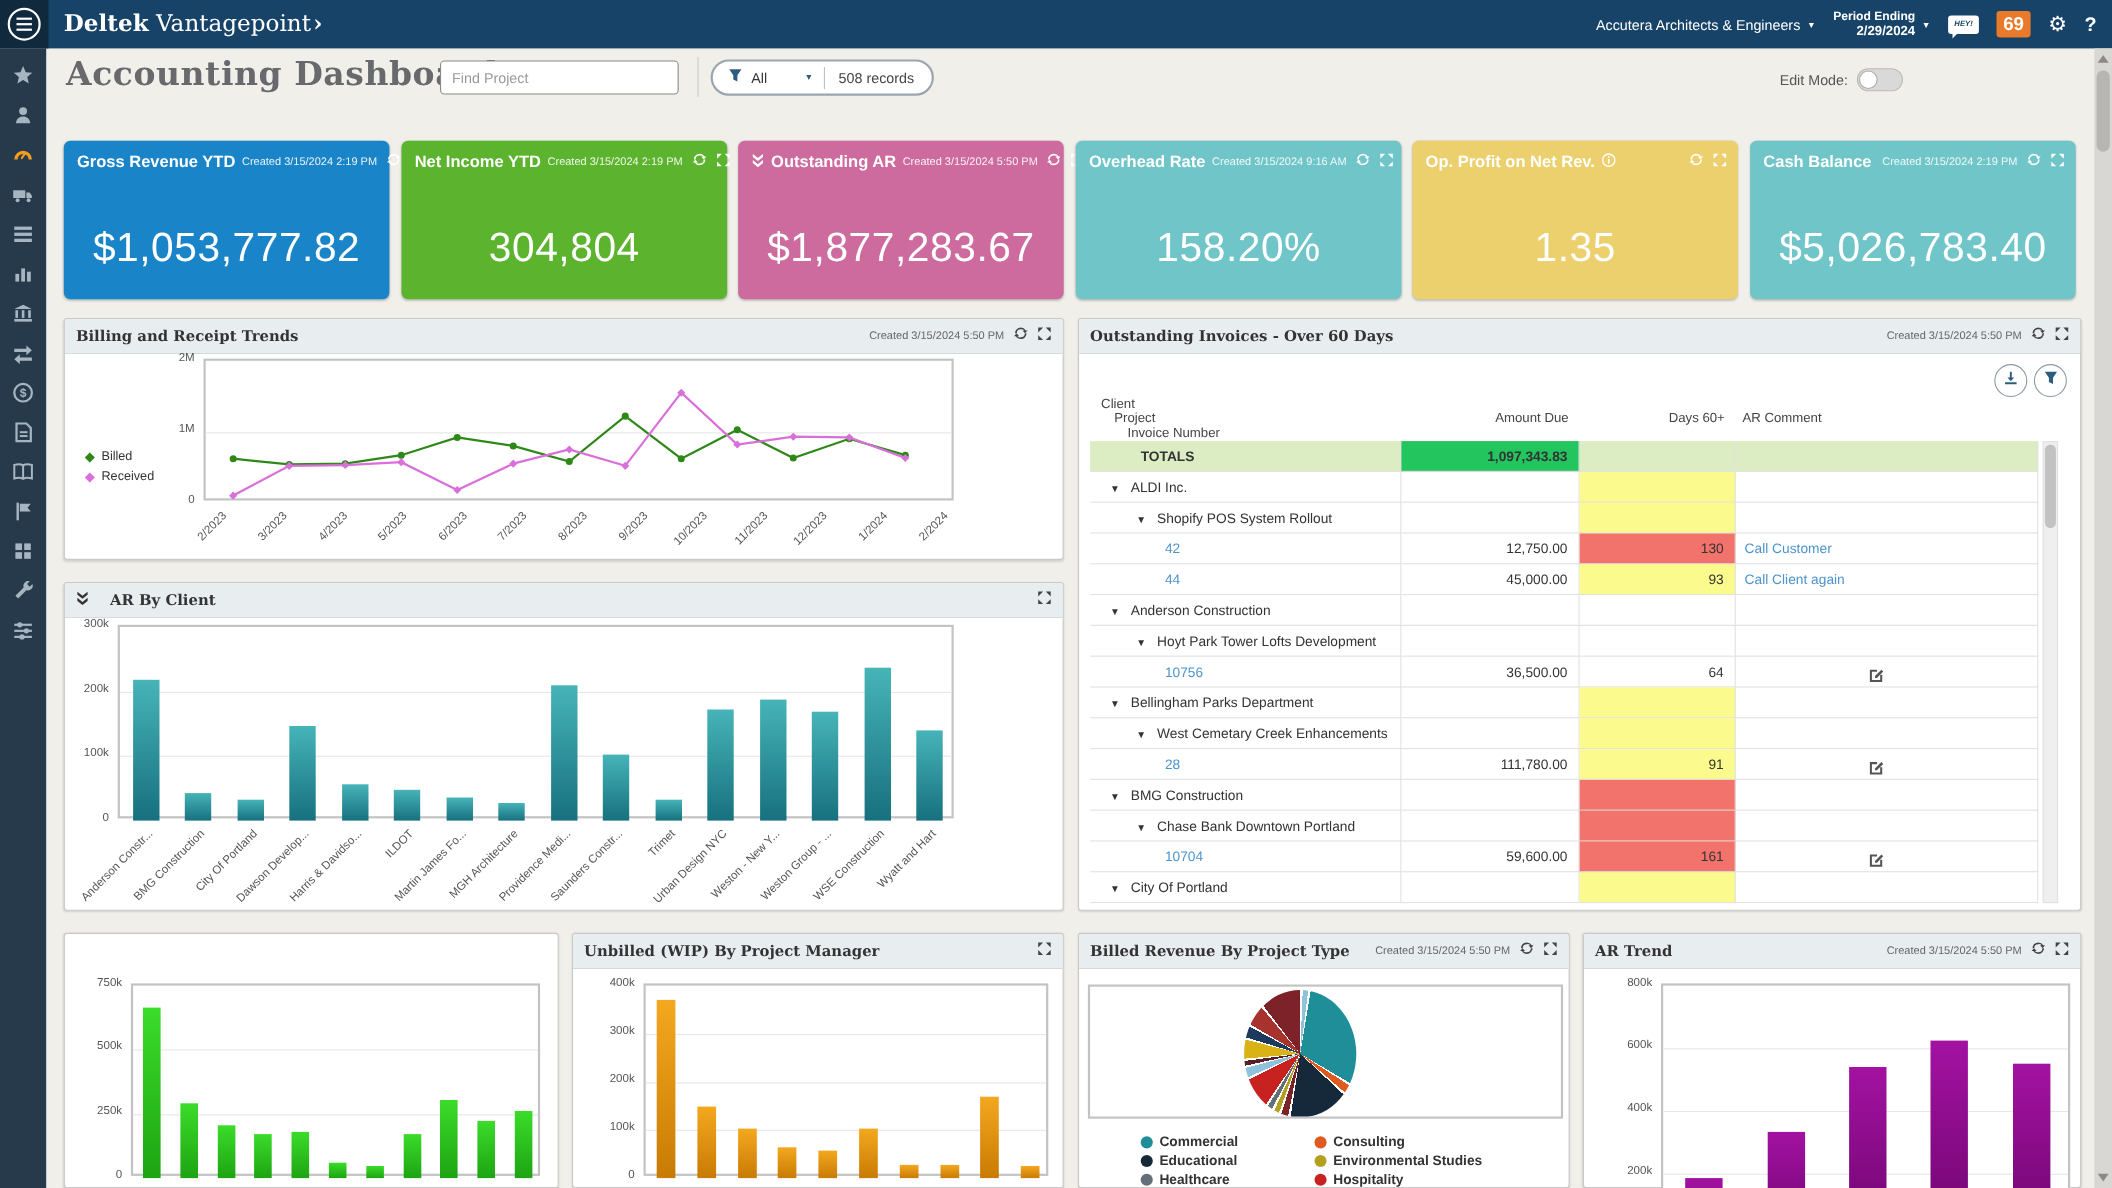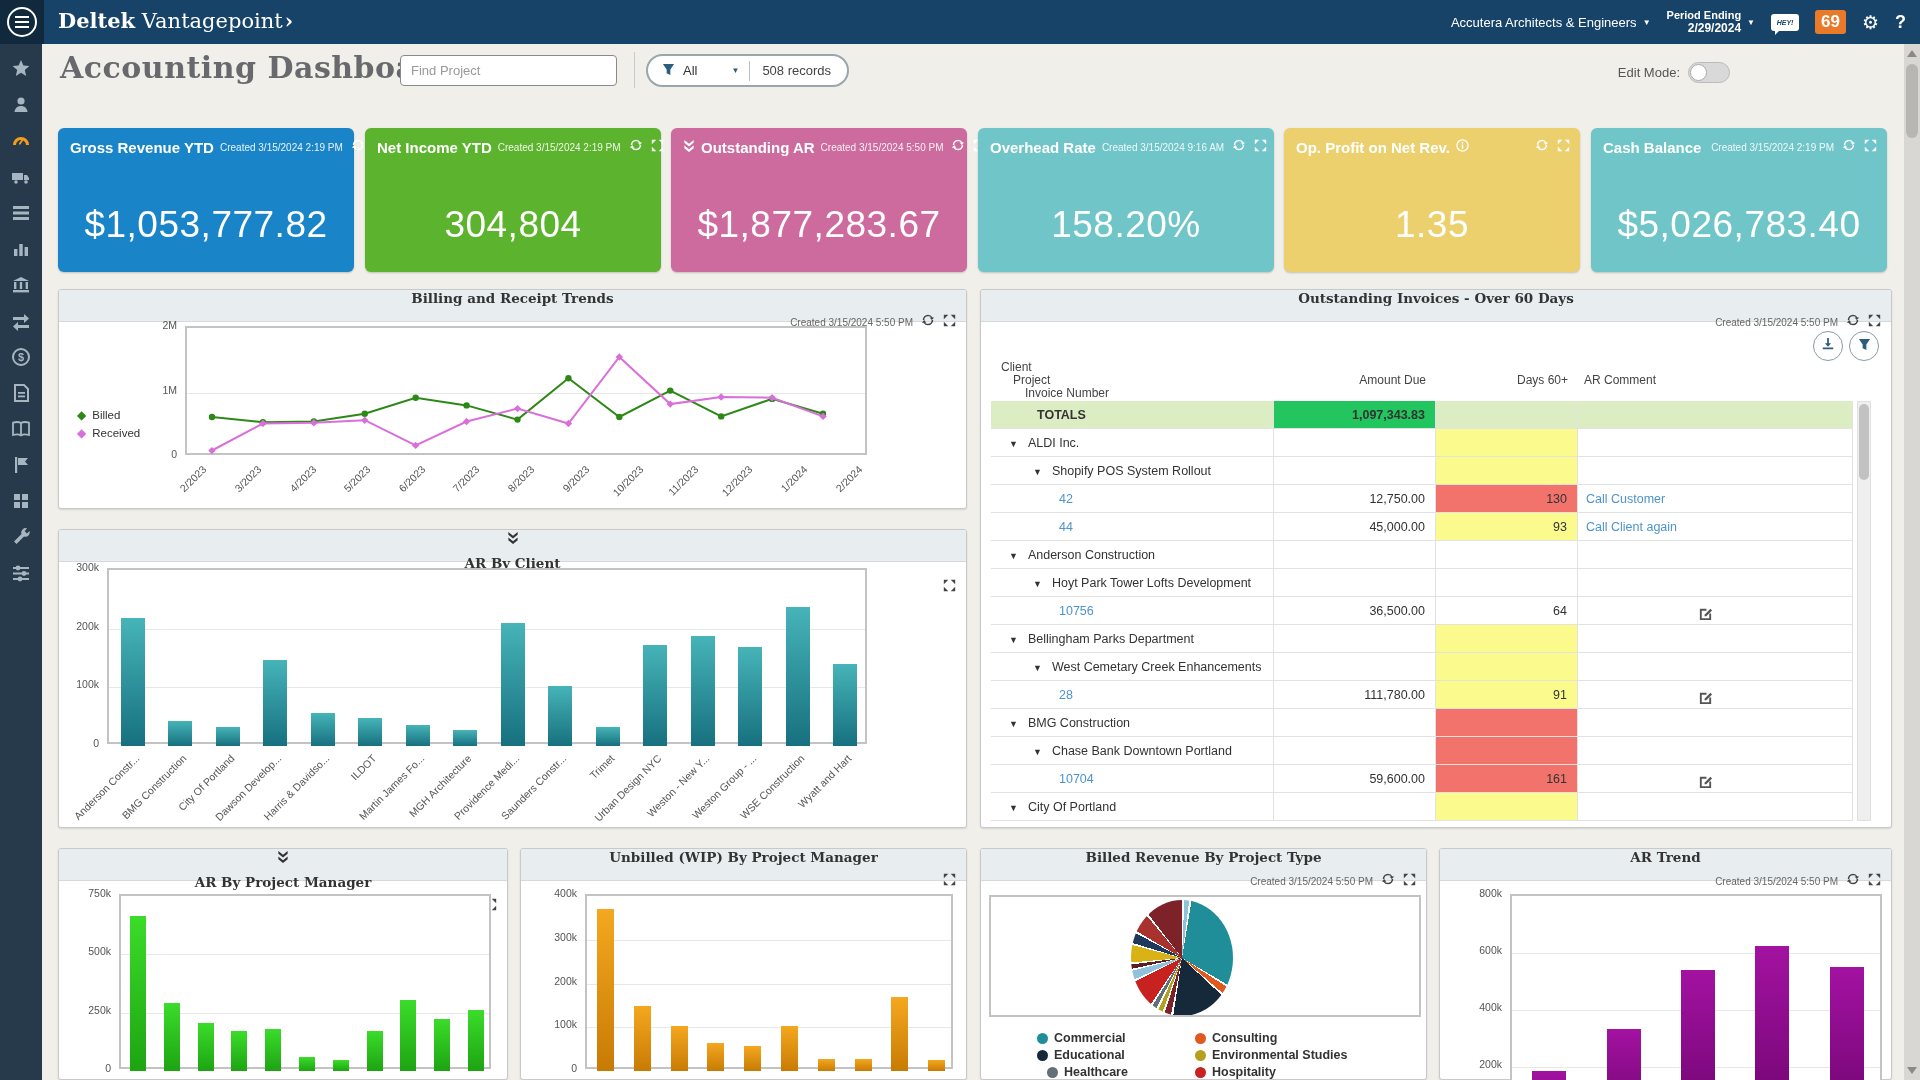--- a/index.html
+++ b/index.html
@@ -47,21 +47,21 @@
   .toggle .knob{position:absolute;left:1px;top:1px;width:17px;height:17px;border-radius:50%;background:#fff;border:1px solid #aaa;}
   
   .kpi{position:absolute;top:128px;width:296px;height:144px;border-radius:6px;color:#fff;box-shadow:0 1px 2px rgba(0,0,0,.2);}
   .kpi .krow{position:absolute;left:12px;right:10px;top:10px;display:flex;align-items:center;gap:6px;}
   .kpi .ktitle{font-size:15px;font-weight:bold;white-space:nowrap;}
   .kpi .kright{margin-left:auto;display:flex;align-items:center;gap:8px;}
   .kpi .kcreated{font-size:10px;opacity:.9;white-space:nowrap;}
   .kpi .kvalue{position:absolute;left:0;right:0;top:76px;text-align:center;font-size:37px;font-weight:400;letter-spacing:.5px;}
   
   .panel{position:absolute;background:#fff;border:1px solid #c9c9c9;border-radius:3px;box-shadow:0 1px 2px rgba(0,0,0,.12);}
-  .phead{position:absolute;left:0;right:0;top:0;height:32px;background:#e8edf0;border-bottom:1px solid #d3d9dc;display:flex;align-items:center;padding:0 10px;gap:7px;border-radius:3px 3px 0 0;flex-direction:column;}
+  .phead{position:absolute;left:0;right:0;top:0;height:32px;background:#e8edf0;border-bottom:1px solid #d3d9dc;display:flex;align-items:center;padding:0 10px;gap:19px;border-radius:3px 3px 0 0;}
   .ptitle{font-family:"DejaVu Serif",serif;font-weight:bold;font-size:13.5px;color:#333;white-space:nowrap;}
   .pright{margin-left:auto;display:flex;align-items:center;gap:8px;}
   .pcreated{font-size:10px;color:#666;white-space:nowrap;}
   .frame{position:absolute;background:#fff;border:2px solid #c3c3c3;}
   .gridline{position:absolute;left:0;right:0;height:1px;background:#e7e7e7;}
   .ytick{position:absolute;font-size:10.5px;color:#555;text-align:right;}
   .bar{position:absolute;}
   .rlab{position:absolute;width:90px;text-align:right;font-size:10.5px;color:#555;transform:rotate(-45deg);transform-origin:100% 0;white-space:nowrap;}
   .legend-item{display:flex;align-items:center;gap:6px;font-size:11.5px;color:#333;}
   
@@ -565,31 +565,20 @@
       <div class="rlab" style="left: 363.75px; top: 222px;">Providence Medi...</div>
       <div class="rlab" style="left: 411.25px; top: 222px;">Saunders Constr...</div>
       <div class="rlab" style="left: 458.75px; top: 222px;">Trimet</div>
       <div class="rlab" style="left: 506.25px; top: 222px;">Urban Design NYC</div>
       <div class="rlab" style="left: 553.75px; top: 222px;">Weston - New Y...</div>
       <div class="rlab" style="left: 601.25px; top: 222px;">Weston Group - ...</div>
       <div class="rlab" style="left: 648.75px; top: 222px;">WSE Construction</div>
       <div class="rlab" style="left: 696.25px; top: 222px;">Wyatt and Hart</div>
     </div>
   <div class="panel" id="p-arpm" style="left:58px;  top:848px; width:450px; height:232px;">
-      <div class="phead">
-        <span><svg width="12" height="13" viewBox="0 0 12 14">
-            <path d="M1 1l5 4 5-4v3L6 8 1 4zM1 7l5 4 5-4v3l-5 4-5-4z" fill="#333"></path>
-          </svg></span>
-        <span class="ptitle">AR By Project Manager</span>
-        <span class="pright">
-          <span><svg width="13" height="13" viewBox="0 0 16 16">
-              <path d="M1 1h5.5L1 6.5zM15 1v5.5L9.5 1zM15 15H9.5L15 9.5zM1 15V9.5L6.5 15z" fill="#444"></path>
-            </svg></span>
-        </span>
-      </div>
       <div class="frame" style="left: 60px; top: 45px; width: 372px; height: 175px;">
         <div class="gridline" style="top: 58.3333px;"></div>
         <div class="gridline" style="top: 116.667px;"></div>
         <div class="bar" style="left: 8.90909px; top: 19.8333px; width: 16px; height: 155.167px; background: linear-gradient(rgb(59, 220, 42), rgb(29, 164, 18));"></div>
         <div class="bar" style="left: 42.7273px; top: 107.333px; width: 16px; height: 67.6667px; background: linear-gradient(rgb(59, 220, 42), rgb(29, 164, 18));"></div>
         <div class="bar" style="left: 76.5455px; top: 127.167px; width: 16px; height: 47.8333px; background: linear-gradient(rgb(59, 220, 42), rgb(29, 164, 18));"></div>
         <div class="bar" style="left: 110.364px; top: 135.333px; width: 16px; height: 39.6667px; background: linear-gradient(rgb(59, 220, 42), rgb(29, 164, 18));"></div>
         <div class="bar" style="left: 144.182px; top: 133px; width: 16px; height: 42px; background: linear-gradient(rgb(59, 220, 42), rgb(29, 164, 18));"></div>
         <div class="bar" style="left: 178px; top: 161px; width: 16px; height: 14px; background: linear-gradient(rgb(59, 220, 42), rgb(29, 164, 18));"></div>
         <div class="bar" style="left: 211.818px; top: 163.8px; width: 16px; height: 11.2px; background: linear-gradient(rgb(59, 220, 42), rgb(29, 164, 18));"></div>
@@ -651,21 +640,21 @@
         <div style="position: absolute; left: 140px; top: 3px; width: 102px; height: 116px; border-radius: 50%; background: conic-gradient(rgb(255, 255, 255) 0%, rgb(255, 255, 255) 0.63%, rgb(143, 195, 220) 0.63%, rgb(143, 195, 220) 1.99%, rgb(255, 255, 255) 1.99%, rgb(255, 255, 255) 2.63%, rgb(31, 142, 153) 2.63%, rgb(31, 142, 153) 33.45%, rgb(255, 255, 255) 33.45%, rgb(255, 255, 255) 34.09%, rgb(224, 90, 32) 34.09%, rgb(224, 90, 32) 36.36%, rgb(255, 255, 255) 36.36%, rgb(255, 255, 255) 36.99%, rgb(21, 41, 59) 36.99%, rgb(21, 41, 59) 52.4%, rgb(255, 255, 255) 52.4%, rgb(255, 255, 255) 53.04%, rgb(126, 34, 42) 53.04%, rgb(126, 34, 42) 54.85%, rgb(255, 255, 255) 54.85%, rgb(255, 255, 255) 55.49%, rgb(179, 160, 31) 55.49%, rgb(179, 160, 31) 56.84%, rgb(255, 255, 255) 56.84%, rgb(255, 255, 255) 57.48%, rgb(99, 112, 122) 57.48%, rgb(99, 112, 122) 58.84%, rgb(255, 255, 255) 58.84%, rgb(255, 255, 255) 59.47%, rgb(199, 34, 31) 59.47%, rgb(199, 34, 31) 67.63%, rgb(255, 255, 255) 67.63%, rgb(255, 255, 255) 68.27%, rgb(143, 195, 220) 68.27%, rgb(143, 195, 220) 70.99%, rgb(255, 255, 255) 70.99%, rgb(255, 255, 255) 71.62%, rgb(90, 31, 36) 71.62%, rgb(90, 31, 36) 72.98%, rgb(255, 255, 255) 72.98%, rgb(255, 255, 255) 73.62%, rgb(217, 178, 22) 73.62%, rgb(217, 178, 22) 79.06%, rgb(255, 255, 255) 79.06%, rgb(255, 255, 255) 79.69%, rgb(29, 58, 94) 79.69%, rgb(29, 58, 94) 82.86%, rgb(255, 255, 255) 82.86%, rgb(255, 255, 255) 83.5%, rgb(168, 51, 46) 83.5%, rgb(168, 51, 46) 88.94%, rgb(255, 255, 255) 88.94%, rgb(255, 255, 255) 89.57%, rgb(126, 34, 42) 89.57%, rgb(126, 34, 42) 100%);"></div>
       </div>
       <div class="legend-item" style="position: absolute; left: 56px; top: 182px; font-size: 12.5px; font-weight: 600;">
         <span style="display:inline-block;width:11px;height:11px;border-radius:50%;background:#1f8e99"></span>
         <span>Commercial</span>
       </div>
       <div class="legend-item" style="position: absolute; left: 56px; top: 199px; font-size: 12.5px; font-weight: 600;">
         <span style="display:inline-block;width:11px;height:11px;border-radius:50%;background:#15293b"></span>
         <span>Educational</span>
       </div>
-      <div class="legend-item" style="position: absolute; left: 56px; top: 216px; font-size: 12.5px; font-weight: 600; margin-left: 10px;">
+      <div class="legend-item" style="position: absolute; left: 56px; top: 216px; font-size: 12.5px; font-weight: 600;">
         <span style="display:inline-block;width:11px;height:11px;border-radius:50%;background:#63707a"></span>
         <span>Healthcare</span>
       </div>
       <div class="legend-item" style="position: absolute; left: 214px; top: 182px; font-size: 12.5px; font-weight: 600;">
         <span style="display:inline-block;width:11px;height:11px;border-radius:50%;background:#e05a20"></span>
         <span>Consulting</span>
       </div>
       <div class="legend-item" style="position: absolute; left: 214px; top: 199px; font-size: 12.5px; font-weight: 600;">
         <span style="display:inline-block;width:11px;height:11px;border-radius:50%;background:#b3a01f"></span>
         <span>Environmental Studies</span>

